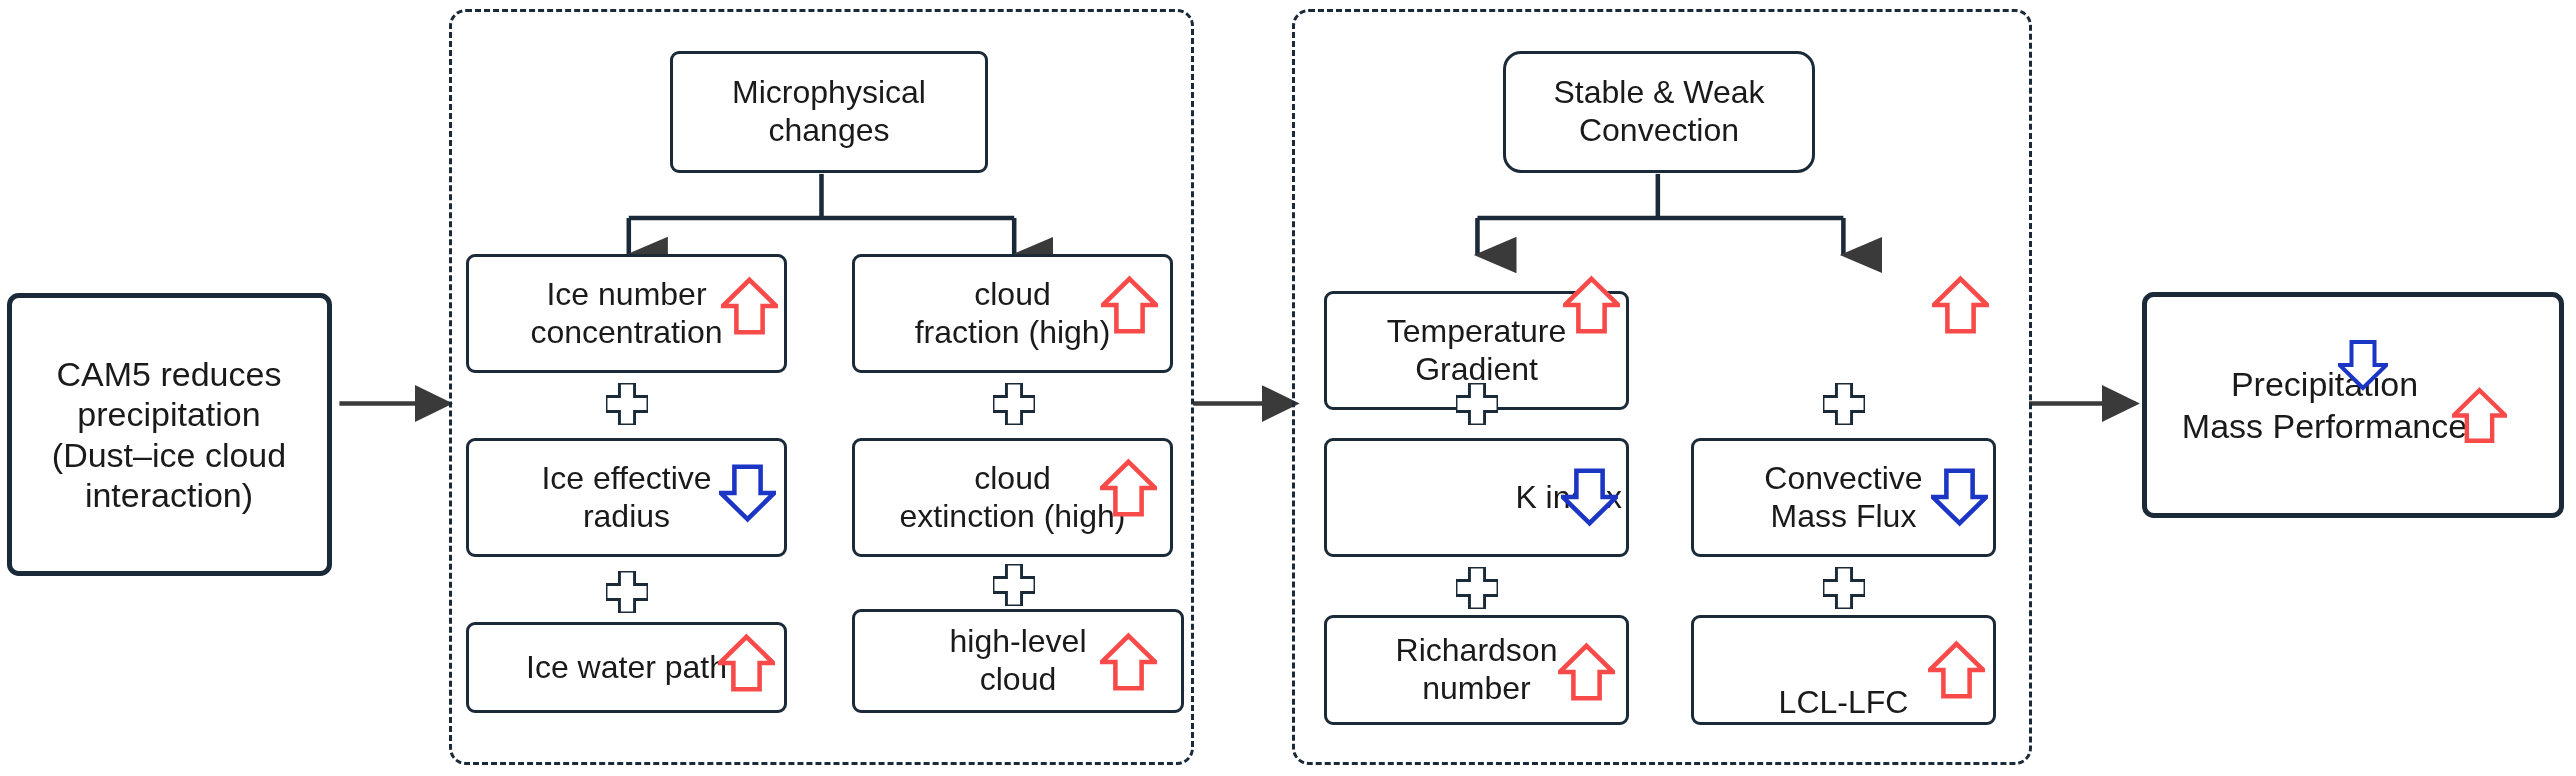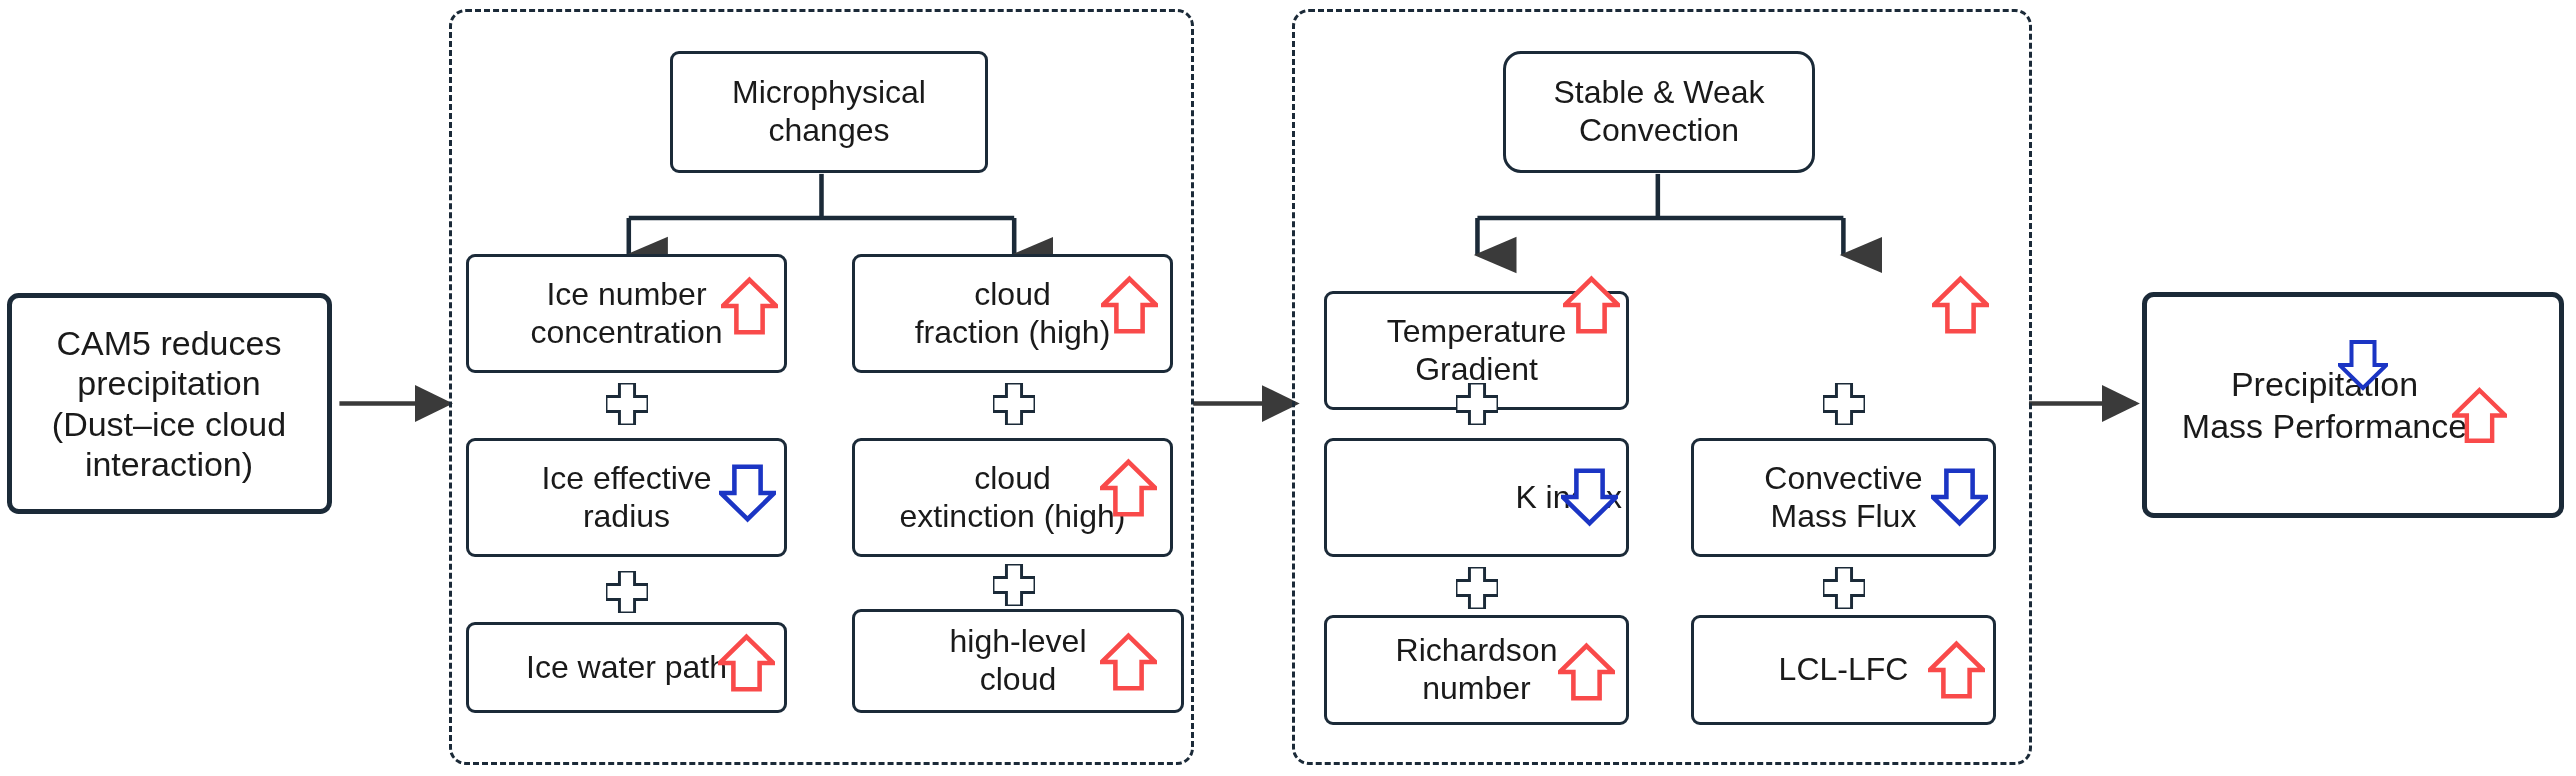--- a/index.html
+++ b/index.html
@@ -94,21 +94,21 @@
     <line x1="2276" y1="336" x2="2840" y2="336" stroke="#1b2a38" stroke-width="7"></line>
     <line x1="2276" y1="336" x2="2276" y2="393" stroke="#1b2a38" stroke-width="7" marker-end="url(#tridown)"></line>
     <line x1="2840" y1="336" x2="2840" y2="393" stroke="#1b2a38" stroke-width="7" marker-end="url(#tridown)"></line>
 
     <line x1="3126" y1="622" x2="3290" y2="622" stroke="#3a3a3a" stroke-width="7" marker-end="url(#tri)"></line>
   </svg>
 
   <div class="panel" style="left:449px;top:9px;width:745px;height:756px;"></div>
   <div class="panel" style="left:1292px;top:9px;width:740px;height:756px;"></div>
 
-  <div class="node thick big" style="left:6.5px;top:293px;width:325px;height:221px;">
+  <div class="node thick big" style="left:6.5px;top:293px;width:325px;height:283px;">
     <span class="txt">CAM5 reduces
 precipitation
 (Dust–ice cloud
 interaction)</span>
   </div>
 
   <div class="node med" style="left:658px;top:51px;width:318px;height:122px;margin-left:12px;">
     <span class="txt">Microphysical
 changes</span>
   </div>
@@ -152,21 +152,21 @@
   </div>
   <div class="node med" style="left:1324px;top:615px;width:305px;height:110px;">
     <span class="txt">Richardson
 number</span>
   </div>
 
   <div class="node med" style="left:1691px;top:438px;width:305px;height:119px;">
     <span class="txt">Convective
 Mass Flux</span>
   </div>
-  <div class="node med" style="left:1691px;top:615px;width:305px;height:110px;">
+  <div class="node med" style="left:1691px;top:615px;width:305px;height:110px;align-items:flex-end;">
     <span class="txt">LCL-LFC</span>
   </div>
 
   <div class="node thick big" style="left:2142px;top:292px;width:422px;height:226px;flex-direction:column;justify-content:center;">
     <span class="txt" style="display:block;margin:0 57px 0 0;">Precipitation</span>
     <span class="txt" style="display:block;margin:2.6px 57px 0 0;">Mass Performance</span>
   </div>
 
 <div class="plus" style="left: 606px; top: 383px; width: 42px; height: 42px;"><svg width="42" height="42" viewBox="0 0 100 100" aria-hidden="true">
         <polygon points="32,0 68,0 68,32 100,32 100,68 68,68 68,100 32,100 32,68 0,68 0,32 32,32" fill="#ffffff" stroke="#1b2a38" stroke-width="7" stroke-linejoin="miter"></polygon>

